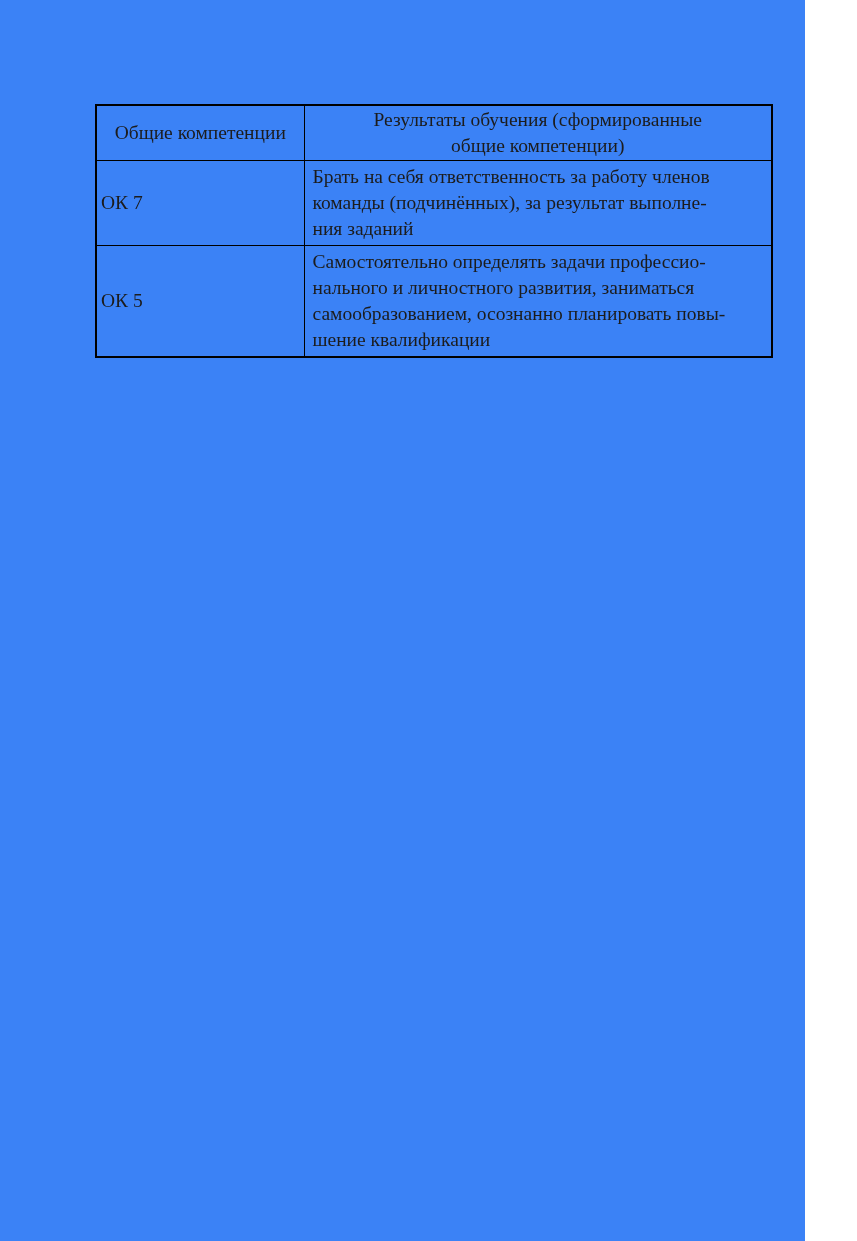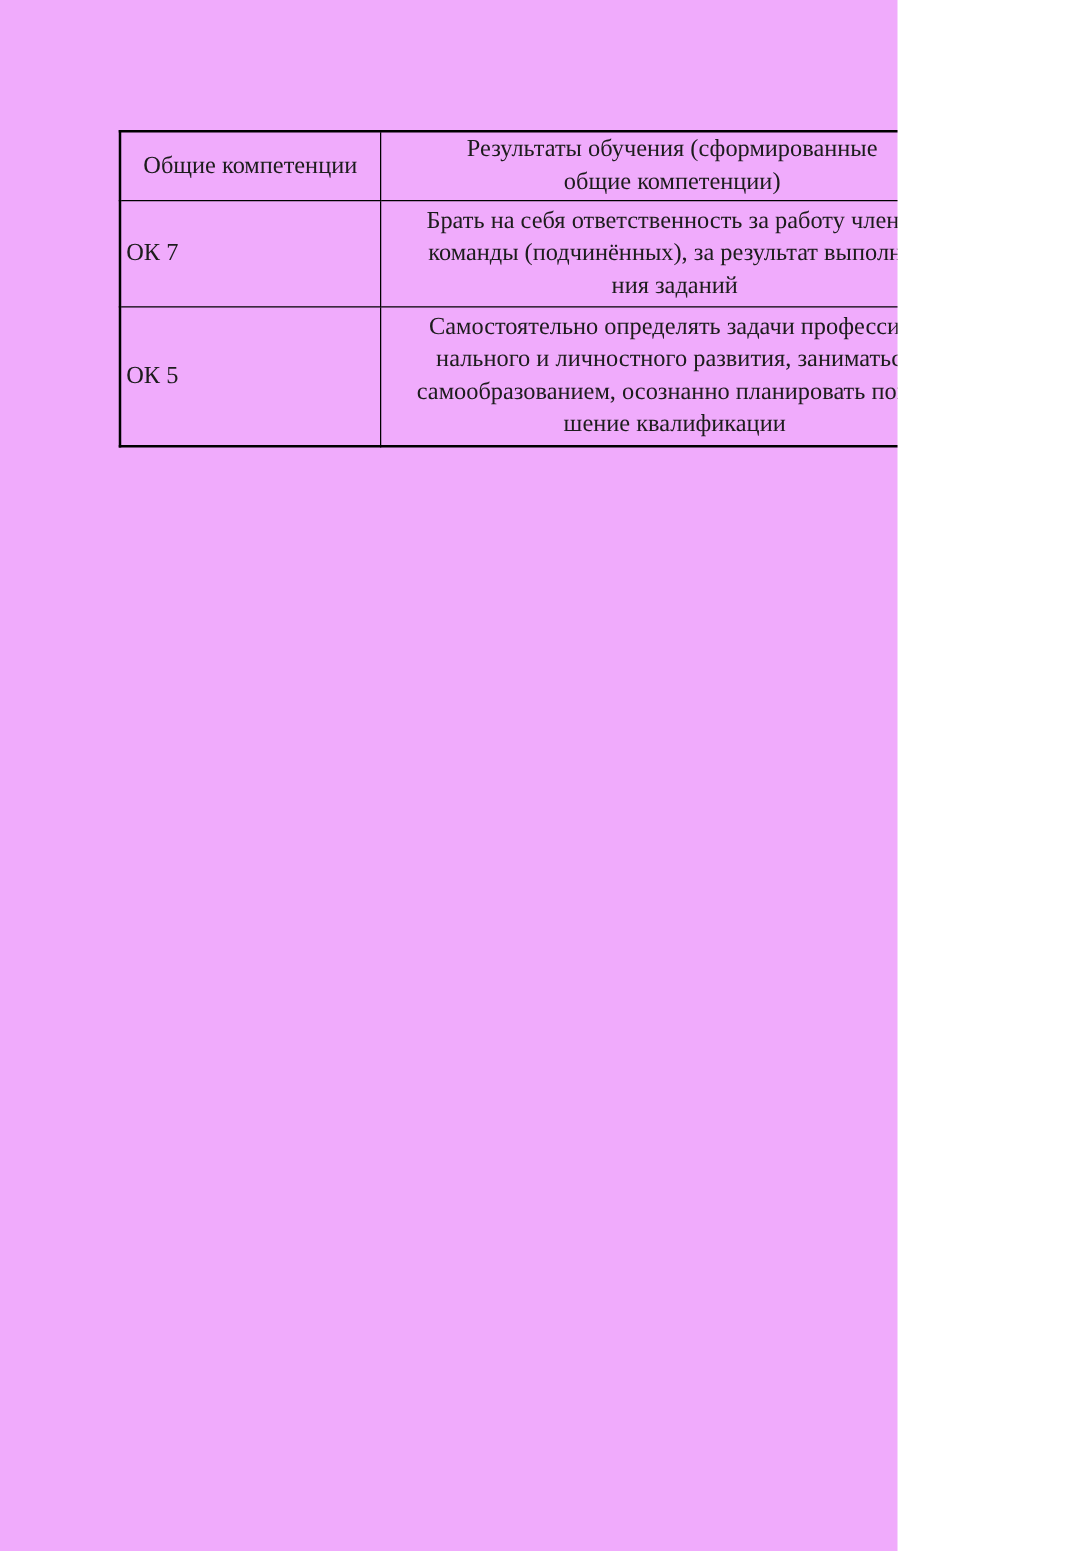--- a/index.html
+++ b/index.html
@@ -2,23 +2,23 @@
 <html lang="ru"><head>
 <meta charset="utf-8">
 <style>
   html, body {
     margin: 0;
     padding: 0;
     background: #ffffff;
   }
   .page {
     position: relative;
-    width: 718px;
+    width: 805px;
     height: 1241px;
-    background: #f0abfc;
+    background: #3b82f6;
     overflow: hidden;
     font-family: "Liberation Serif", "DejaVu Serif", serif;
     color: #1c1c1c;
   }
   .competency-table {
     position: absolute;
     left: 95px;
     top: 104px;
     width: 678px;
     border-collapse: collapse;
@@ -39,21 +39,21 @@
     vertical-align: middle;
     padding: 1px 4px;
     white-space: pre-line;
   }
   td.code-cell {
     text-align: left;
     vertical-align: middle;
     padding: 1px 4px;
   }
   td.result-cell {
-    text-align: center;
+    text-align: left;
     vertical-align: middle;
     padding: 3px 4px 3px 8px;
     white-space: pre-line;
   }
 </style>
 </head>
 <body>
 
 <div class="page">
   <table class="competency-table">

